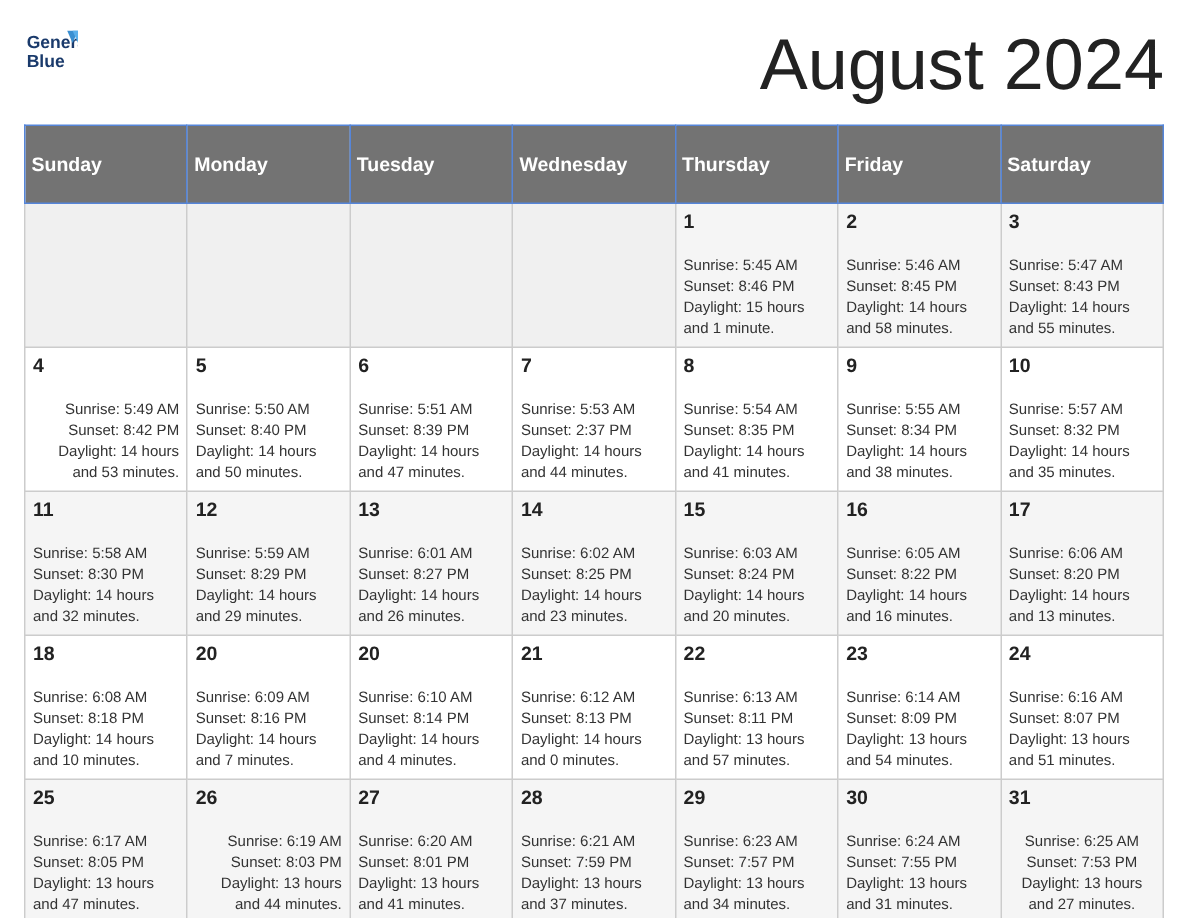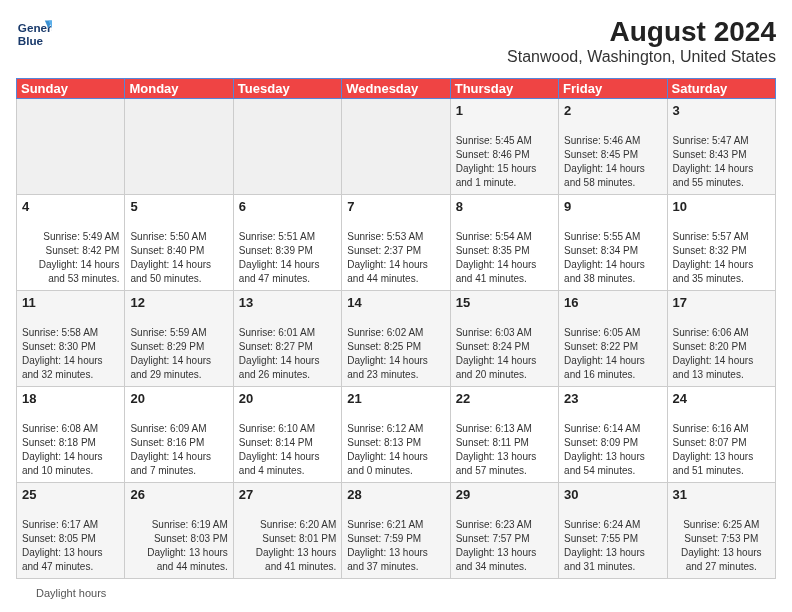--- a/index.html
+++ b/index.html
@@ -22,38 +22,38 @@
       gap: 4px;
     }
     .logo-icon {
       width: 36px;
       height: 36px;
     }
     .title-block {
       text-align: right;
     }
     .main-title {
-      font-size: 28px;
-      font-weight: bold;
+      font-size: 48px;
+      font-weight: normal;
       color: #222;
     }
     .sub-title {
       font-size: 16px;
       color: #333;
     }
     .calendar {
       width: 100%;
       border-collapse: collapse;
     }
     .calendar thead tr th {
-      background: #ef4444;
+      background: #737373;
       color: #fff;
       font-size: 13px;
       font-weight: bold;
-      padding: 2px 4px;
+      padding: 18px 4px;
       text-align: left;
       border: 1px solid #5585d9;
     }
     .calendar tbody tr td {
       vertical-align: top;
       border: 1px solid #ccc;
       padding: 4px 5px;
       font-size: 10.5px;
       color: #222;
       width: 108px;
@@ -96,21 +96,20 @@
   <div class="logo">
     <svg class="logo-icon" viewBox="0 0 40 40" xmlns="http://www.w3.org/2000/svg">
       <text x="2" y="18" font-size="13" font-weight="bold" fill="#1a3a6b" font-family="Arial">General</text>
       <text x="2" y="32" font-size="13" font-weight="bold" fill="#1a3a6b" font-family="Arial">Blue</text>
       <polygon points="32,5 40,5 36,14" fill="#3a8fd1"></polygon>
       <polygon points="36,5 44,5 40,14" fill="#5aafeb"></polygon>
     </svg>
   </div>
   <div class="title-block">
     <div class="main-title">August 2024</div>
-    <div class="sub-title">Stanwood, Washington, United States</div>
   </div>
 </div>
 
 <table class="calendar">
   <thead>
     <tr>
     <th>Sunday</th>
         <th>Monday</th>
         <th>Tuesday</th>
         <th>Wednesday</th>
@@ -310,21 +309,21 @@
         </td>
         <td>
           <span class="day-number">26</span>
           <div class="day-info" style="white-space: pre-line; text-align: right;">Sunrise: 6:19 AM
 Sunset: 8:03 PM
 Daylight: 13 hours
 and 44 minutes.</div>
         </td>
         <td>
           <span class="day-number">27</span>
-          <div class="day-info" style="white-space: pre-line; text-align: right;">Sunrise: 6:20 AM
+          <div class="day-info" style="white-space: pre-line;">Sunrise: 6:20 AM
 Sunset: 8:01 PM
 Daylight: 13 hours
 and 41 minutes.</div>
         </td>
         <td>
           <span class="day-number">28</span>
           <div class="day-info" style="white-space: pre-line;">Sunrise: 6:21 AM
 Sunset: 7:59 PM
 Daylight: 13 hours
 and 37 minutes.</div>

